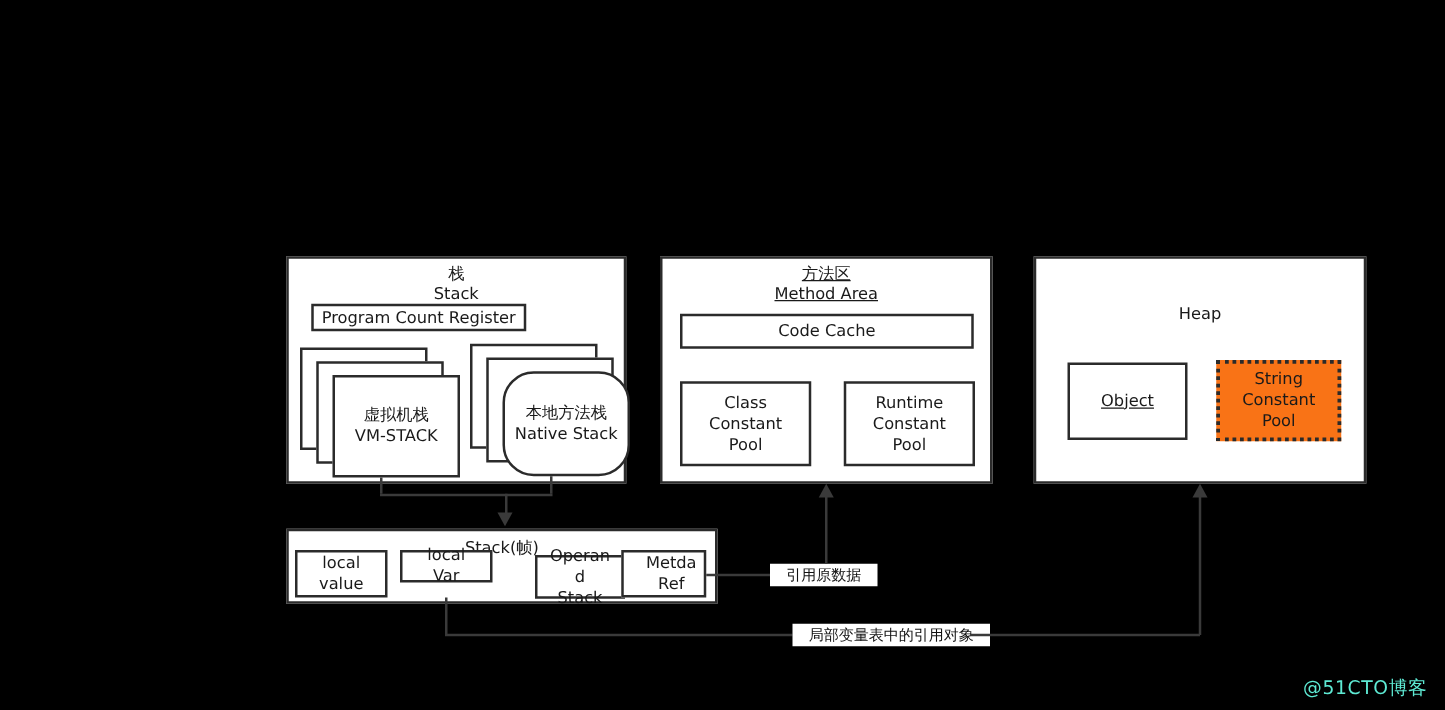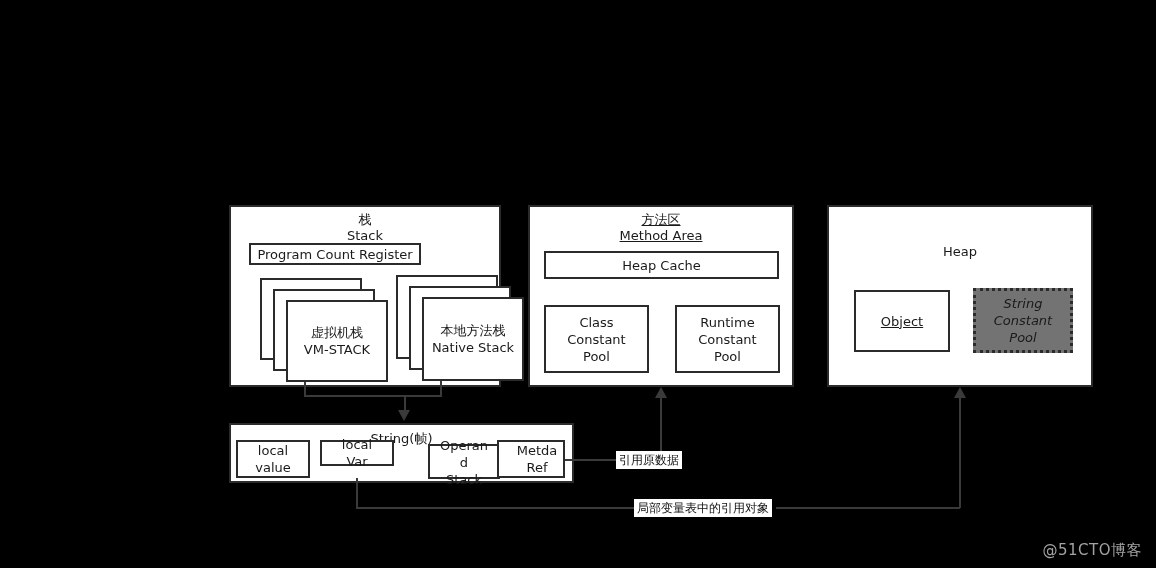--- a/index.html
+++ b/index.html
@@ -46,26 +46,25 @@
     align-items: center;
     justify-content: center;
     text-align: center;
     font-size: 13px;
     line-height: 17px;
     white-space: pre-line;
     color: #1a1a1a;
   }
   .box.dotted {
     border: 3px dotted #2b2b2b;
-    background: #737373;
-    font-style: italic;
-  }
-
-  
-  .stackset { position: absolute; margin-left: 20px; }
+    background: #f97316;
+  }
+
+  
+  .stackset { position: absolute; }
   .stackset .layer {
     position: absolute;
     background: #ffffff;
     border: 2px solid #2b2b2b;
   }
   .stackset .front {
     display: flex;
     align-items: center;
     justify-content: center;
     text-align: center;
@@ -87,42 +86,42 @@
   .arrow-down { border-top: 11px solid #3a3a3a; }
   .arrow-up { border-bottom: 11px solid #3a3a3a; }
 
   
   .edge-label {
     position: absolute;
     background: #ffffff;
     color: #111111;
     font-size: 12px;
     line-height: 16px;
-    padding: 1px 3px;
+    padding: 1px 13px;
     white-space: nowrap;
   }
 
   
   .overflow-text {
     position: absolute;
     left: 50%;
     top: 50%;
     transform: translate(-50%, -50%);
     text-align: center;
     font-size: 13px;
     line-height: 17px;
     white-space: pre-line;
     pointer-events: none;
   }
 
   .watermark {
     position: absolute;
     right: 14px;
     bottom: 8px;
-    color: #a3a3a3;
+    color: #5eead4;
     font-size: 15px;
     letter-spacing: 0.5px;
   }
 </style>
 </head>
 <body>
 
 <div id="stage">
 
   <div class="abs region" style="left:229px; top:205px; width:272px; height:182px;">
@@ -135,51 +134,51 @@
   <div class="stackset" style="left:240px; top:278px; width:130px; height:104px;">
     <div class="layer" style="left:0px;   top:0px;  width:98px; height:78px;"></div>
     <div class="layer" style="left:13px;  top:11px; width:98px; height:78px;"></div>
     <div class="layer front" style="left:26px; top:22px; width:98px; height:78px;">虚拟机栈
 VM-STACK</div>
   </div>
 
   <div class="stackset" style="left:376px; top:275px; width:130px; height:106px;">
     <div class="layer" style="left:0px;   top:0px;  width:98px; height:80px;"></div>
     <div class="layer" style="left:13px;  top:11px; width:98px; height:80px;"></div>
-    <div class="layer front" style="left:26px; top:22px; width:98px; height:80px;">本地方法栈
+    <div class="layer front" style="left:26px; top:22px; width:98px; height:80px;border-radius:25px;">本地方法栈
 Native Stack</div>
   </div>
 
   <div class="abs region" style="left:528px; top:205px; width:266px; height:182px;">
     <div class="region-title" style="top:5px;text-decoration:underline;">方法区
 Method Area</div>
   </div>
 
-  <div class="abs box" style="left:544px; top:251px; width:235px; height:28px;">Heap Cache</div>
+  <div class="abs box" style="left:544px; top:251px; width:235px; height:28px;">Code Cache</div>
 
   <div class="abs box" style="left:544px; top:305px; width:105px; height:68px;">Class
 Constant
 Pool</div>
 
   <div class="abs box" style="left:675px; top:305px; width:105px; height:68px;">Runtime
 Constant
 Pool</div>
 
   <div class="abs region" style="left:827px; top:205px; width:266px; height:182px;">
     <div class="region-title" style="top:5px;margin-top:32px;">Heap</div>
   </div>
 
   <div class="abs box" style="left:854px; top:290px; width:96px; height:62px;text-decoration:underline;">Object</div>
 
   <div class="abs box dotted" style="left:973px; top:288px; width:100px; height:65px;">String
 Constant
 Pool</div>
 
   <div class="abs region" style="left:229px; top:423px; width:345px; height:60px;">
-    <div class="region-title" style="top:6px;">String(帧)</div>
+    <div class="region-title" style="top:6px;">Stack(帧)</div>
   </div>
 
   <div class="abs box" style="left:236px; top:440px; width:74px; height:38px;">local
 value</div>
 
   <div class="abs box" style="left:320px; top:440px; width:74px; height:26px;">local
 Var</div>
 
   <div class="abs box" style="left:428px; top:444px; width:72px; height:35px;padding-left:18px;">
     <span class="overflow-text">Operan

